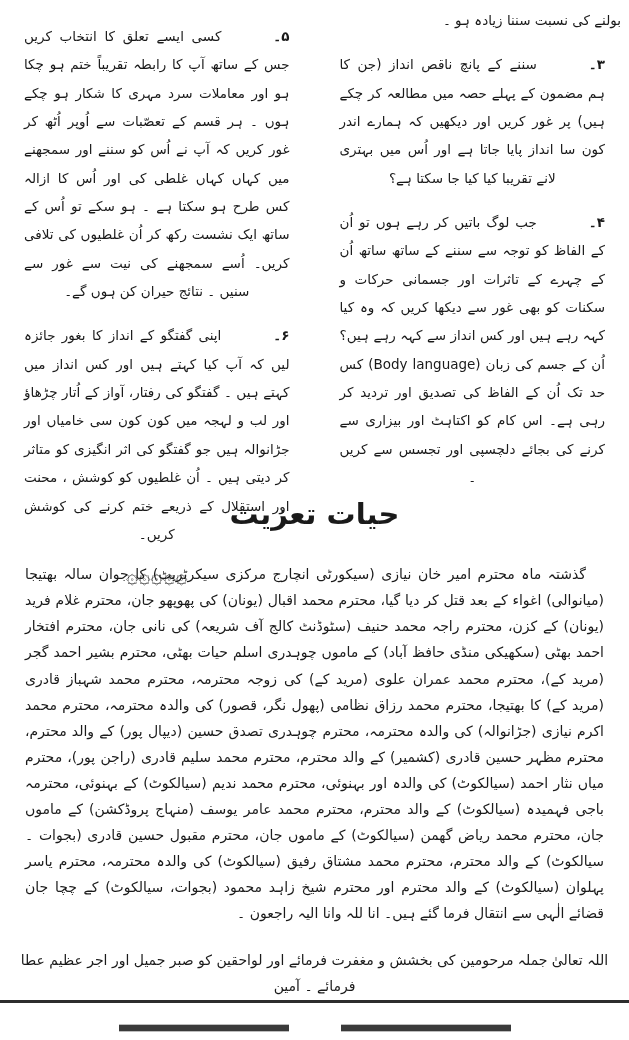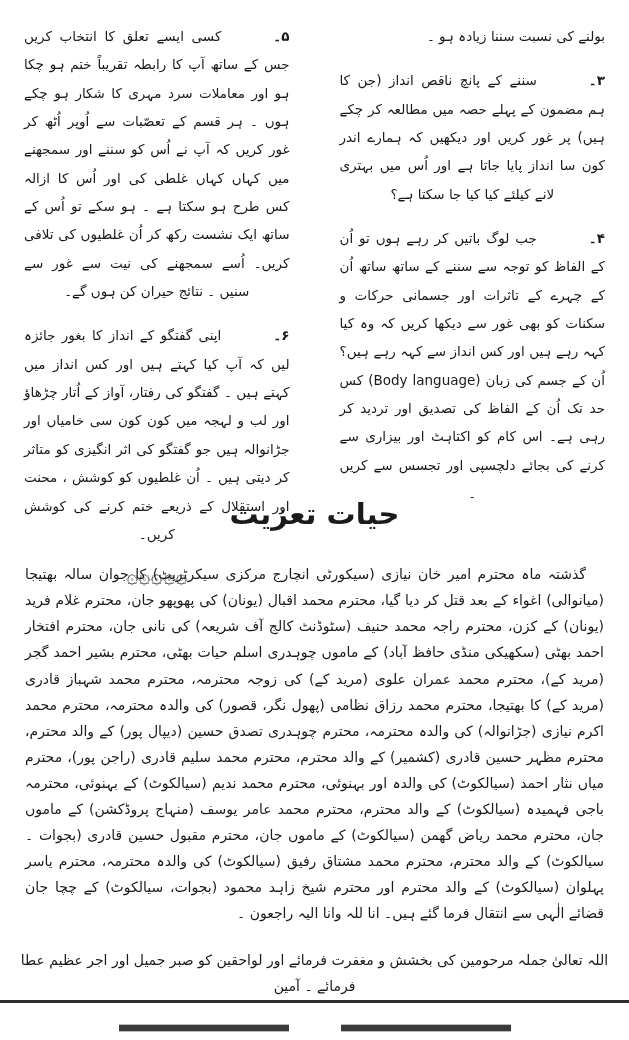--- a/index.html
+++ b/index.html
@@ -26,21 +26,21 @@
     min-height: 472px;
     box-sizing: border-box;
   }
   .col {
     flex: 1 1 0;
     font-size: 13.5px;
     line-height: 2.1;
     text-align: justify;
   }
   .intro-line {
-    margin: 16px;
+    margin: 0;
   }
   .item {
     margin: 16px;
     text-align: justify;
     text-align-last: center;
   }
   .item .num { font-weight: bold; }
   .item .tab { display: inline-block; width: 52px; }
   .ornament-row {
     text-align: center;
@@ -97,21 +97,21 @@
 </head>
 <body>
 
 <div class="page">
 
   <div class="columns">
 
     <div class="col">
       <p class="intro-line">بولنے کی نسبت سننا زیادہ ہو ۔</p>
 
-      <p class="item"><span class="num">۳۔</span><span class="tab"></span><span>سننے کے پانچ ناقص انداز (جن کا ہم مضمون کے پہلے حصہ میں مطالعہ کر چکے ہیں) پر غور کریں اور دیکھیں کہ ہمارے اندر کون سا انداز پایا جاتا ہے اور اُس میں بہتری لانے کیلئے کیا کیا جا سکتا ہے؟</span></p>
+      <p class="item"><span class="num">۳۔</span><span class="tab"></span><span>سننے کے پانچ ناقص انداز (جن کا ہم مضمون کے پہلے حصہ میں مطالعہ کر چکے ہیں) پر غور کریں اور دیکھیں کہ ہمارے اندر کون سا انداز پایا جاتا ہے اور اُس میں بہتری لانے تقریبا کیا کیا جا سکتا ہے؟</span></p>
 
       <p class="item"><span class="num">۴۔</span><span class="tab"></span><span>جب لوگ باتیں کر رہے ہوں تو اُن کے الفاظ کو توجہ سے سننے کے ساتھ ساتھ اُن کے چہرے کے تاثرات اور جسمانی حرکات و سکنات کو بھی غور سے دیکھا کریں کہ وہ کیا کہہ رہے ہیں اور کس انداز سے کہہ رہے ہیں؟ اُن کے جسم کی زبان (Body language) کس حد تک اُن کے الفاظ کی تصدیق اور تردید کر رہی ہے۔ اس کام کو اکتاہٹ اور بیزاری سے کرنے کی بجائے دلچسپی اور تجسس سے کریں ۔</span></p>
     </div>
 
     <div class="col">
       <p class="item"><span class="num">۵۔</span><span class="tab"></span><span>کسی ایسے تعلق کا انتخاب کریں جس کے ساتھ آپ کا رابطہ تقریباً ختم ہو چکا ہو اور معاملات سرد مہری کا شکار ہو چکے ہوں ۔ ہر قسم کے تعصّبات سے اُوپر اُٹھ کر غور کریں کہ آپ نے اُس کو سننے اور سمجھنے میں کہاں کہاں غلطی کی اور اُس کا ازالہ کس طرح ہو سکتا ہے ۔ ہو سکے تو اُس کے ساتھ ایک نشست رکھ کر اُن غلطیوں کی تلافی کریں۔ اُسے سمجھنے کی نیت سے غور سے سنیں ۔ نتائج حیران کن ہوں گے۔</span></p>
 
       <p class="item"><span class="num">۶۔</span><span class="tab"></span><span>اپنی گفتگو کے انداز کا بغور جائزہ لیں کہ آپ کیا کہتے ہیں اور کس انداز میں کہتے ہیں ۔ گفتگو کی رفتار، آواز کے اُتار چڑھاؤ اور لب و لہجہ میں کون کون سی خامیاں اور جڑانوالہ ہیں جو گفتگو کی اثر انگیزی کو متاثر کر دیتی ہیں ۔ اُن غلطیوں کو کوشش ، محنت اور استقلال کے ذریعے ختم کرنے کی کوشش کریں۔</span></p>
 
       <div class="ornament-row">۞۞۞۞۞</div>

